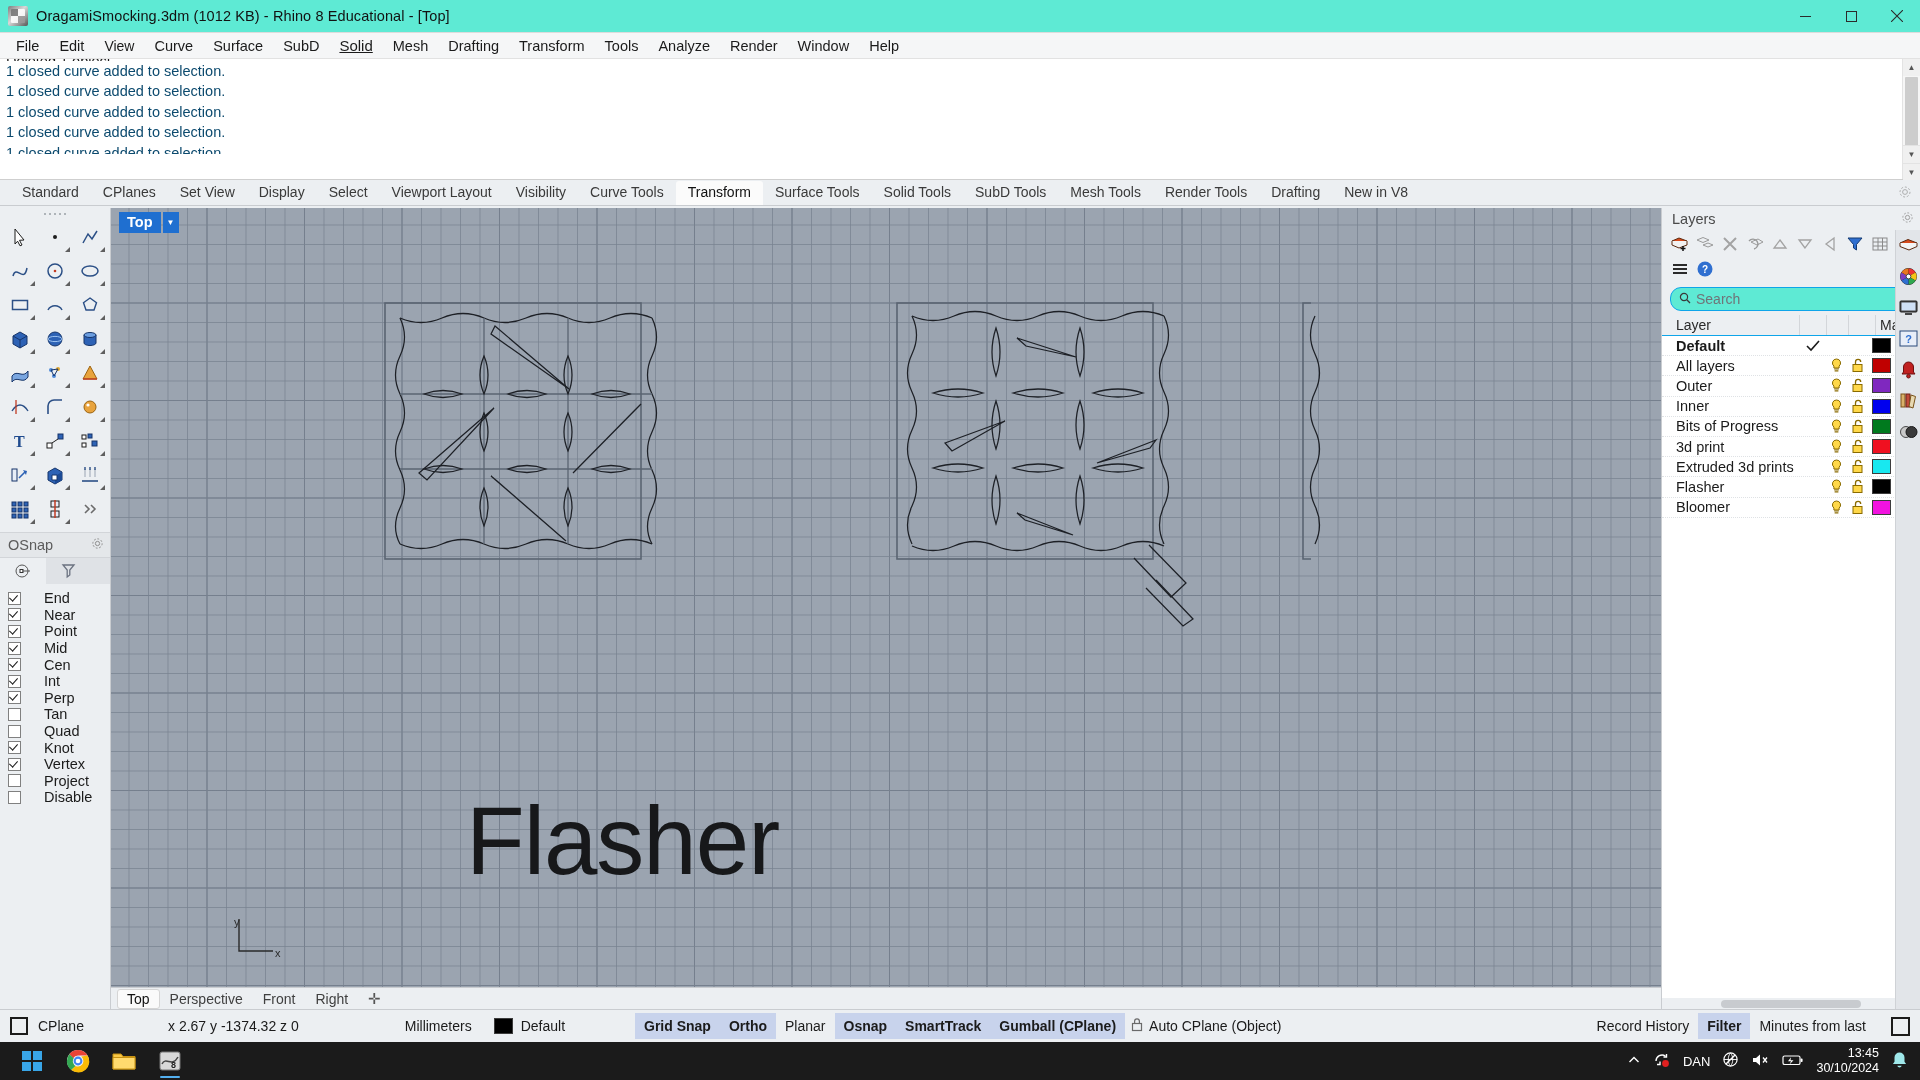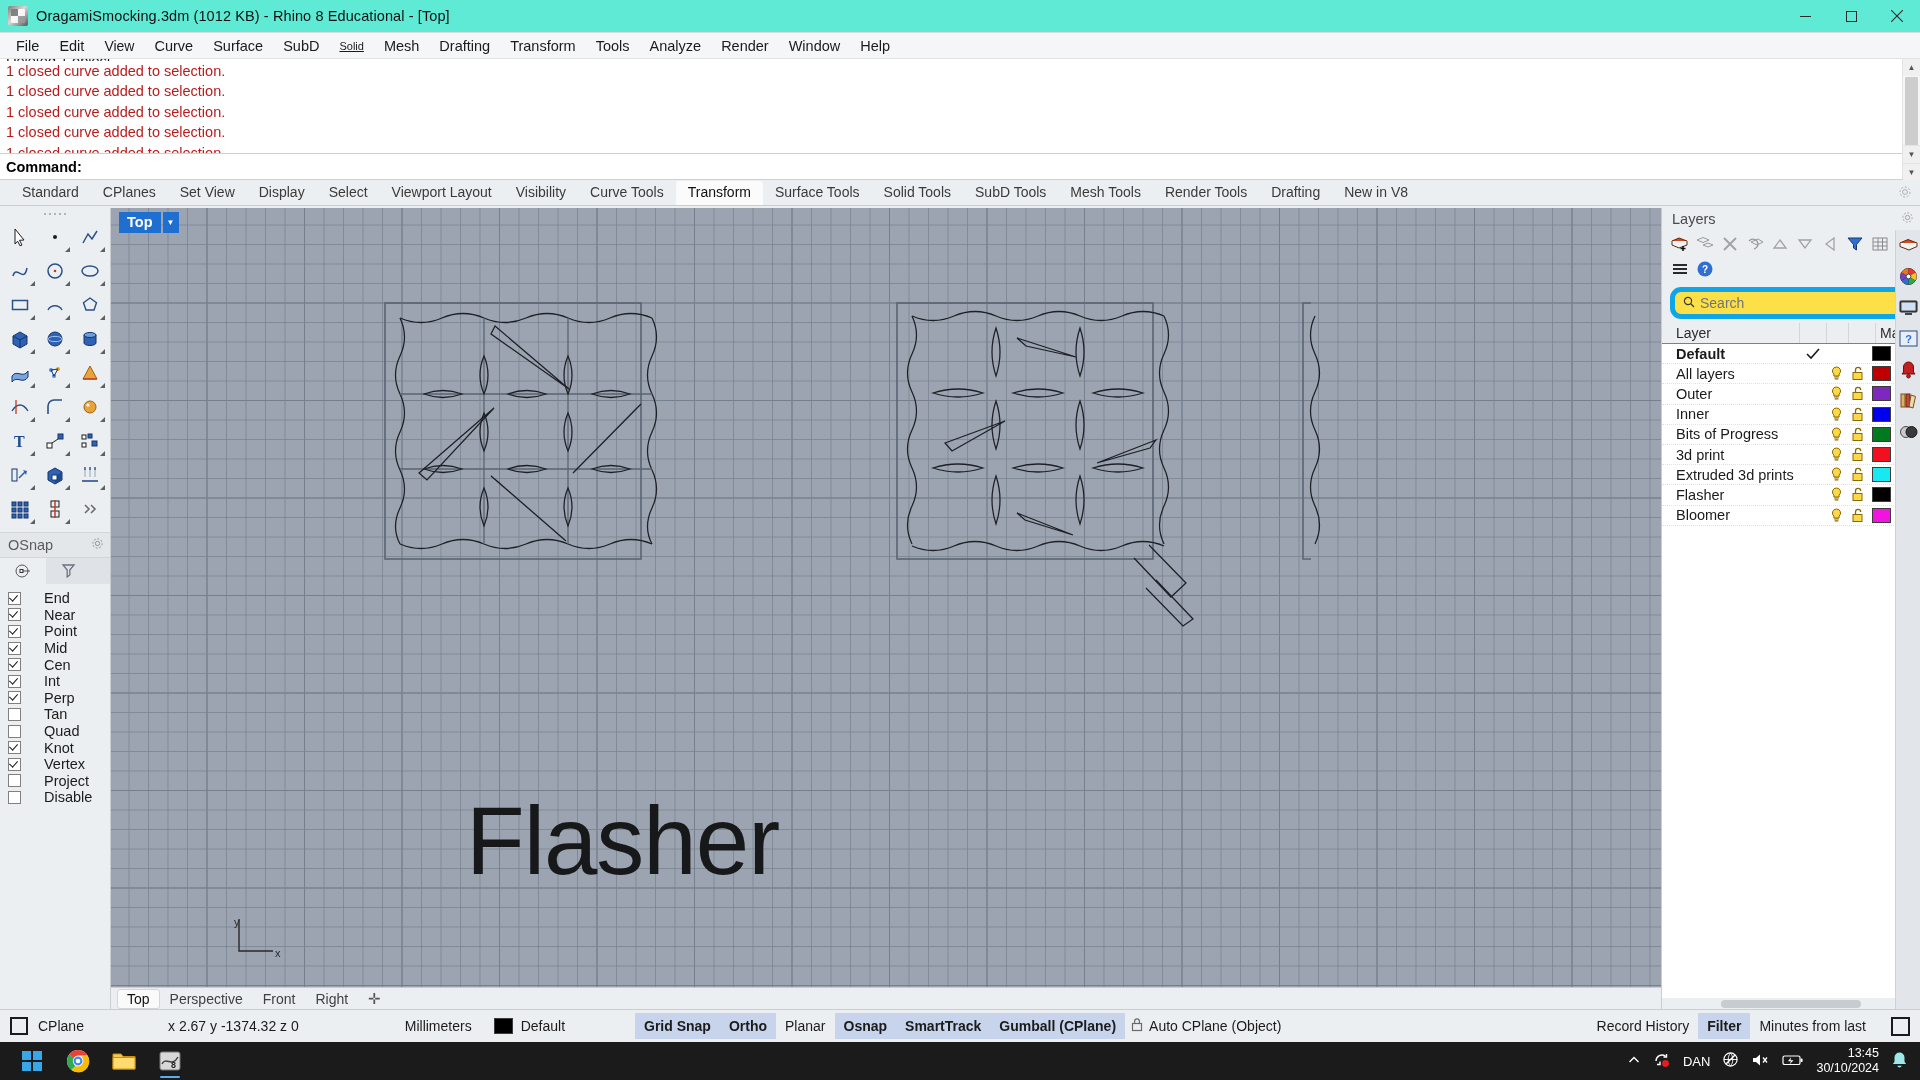--- a/index.html
+++ b/index.html
@@ -18,21 +18,21 @@
   .titlebar .app-icon:after{content:"";position:absolute;left:3px;top:3px;width:14px;height:14px;
     background:conic-gradient(#ffffff 0 25%,#9a9a9a 0 50%,#ffffff 0 75%,#777 0);border-radius:1px;opacity:.85;}
   .titlebar .title{font-size:14.5px;color:#121212;letter-spacing:.1px;}
   .winbtns{position:absolute;right:0;top:0;height:32px;display:flex;}
   .winbtn{width:46px;height:32px;display:flex;align-items:center;justify-content:center;color:#2b2b2b;font-size:13px;}
   .winbtn svg{display:block;}
 
   
   .cmdarea{background:#ffffff;border-bottom:1px solid #cfcfcf;position:relative;height:120px;}
   .cmd-hist{position:absolute;left:0;right:17px;top:0;bottom:25px;overflow:hidden;padding:2px 0 0 3px;}
-  .cmd-line{font-size:14.5px;line-height:20.4px;color:#b91c1c;white-space:nowrap;padding-left:3px;}
+  .cmd-line{font-size:14.5px;line-height:20.4px;color:#0c4a6e;white-space:nowrap;padding-left:3px;}
   .cmd-line.clipped{height:10px;overflow:hidden;line-height:20.4px;margin-top:-10px;color:#1a1a1a;}
   .cmd-prompt{position:absolute;left:0;right:17px;bottom:0;height:25px;border-top:1px solid #cfcfcf;
     display:flex;align-items:center;padding-left:6px;font-weight:bold;font-size:14.5px;color:#000;}
   .cmd-scroll{position:absolute;right:0;top:0;width:17px;bottom:0;background:#f6f6f6;border-left:1px solid #e3e3e3;}
   .cmd-scroll .arrow{height:17px;display:flex;align-items:center;justify-content:center;color:#555;font-size:8px;background:#f0f0f0;}
   .cmd-scroll .thumb{position:absolute;top:18px;left:2px;right:2px;height:72px;background:#cdcdcd;border-radius:1px;}
   .cmd-scroll .dual{position:absolute;bottom:0;left:0;right:0;height:34px;}
   .cmd-scroll .dual .arrow{border-top:1px solid #e3e3e3;}
 
   
@@ -88,21 +88,21 @@
   .vp-tab{font-size:14px;color:#3f3f3f;padding:6px 10px;border-radius:3px;}
   .vp-tab.active{background:#fafafa;color:#111;border:1px solid #d5d5d5;padding:1px 9px;}
   .vp-tab.plus{color:#555;font-size:15px;}
 
   
   .rightpanel{width:258px;flex:none;background:#eceff2;border-left:1px solid #c9ccd0;display:flex;flex-direction:column;position:relative;}
   .rp-hdr{height:22px;display:flex;align-items:center;justify-content:space-between;padding:0 6px 0 10px;}
   .rp-hdr .t{font-size:14.5px;color:#4a4a4a;}
   .rp-tools{display:flex;align-items:center;padding:2px 4px 0 6px;flex-wrap:wrap;gap:1px;}
   .rtool{width:24px;height:24px;display:flex;align-items:center;justify-content:center;}
-  .searchbox{margin:6px 8px 4px;height:22px;border:5px solid #0ea5e9;border-radius:11px;background:#fde047;display:flex;align-items:center;padding:0 8px;gap:5px;}
+  .searchbox{margin:6px 8px 4px;height:22px;border:1px solid #0ea5e9;border-radius:11px;background:#5eead4;display:flex;align-items:center;padding:0 8px;gap:5px;}
   .searchbox .ph{font-size:14px;color:#6f7478;}
   .lyr-head{display:flex;height:20px;align-items:center;border-bottom:1px solid #0ea5e9;background:#eceff2;font-size:14px;color:#2a2a2a;}
   .lyr-head .c{border-right:1px solid #d3d6da;height:20px;display:flex;align-items:center;}
   .lyr-rows{flex:1;background:#fff;overflow:hidden;}
   .lyr-row{display:flex;align-items:center;height:19.2px;border-bottom:1px dotted #dfe2e5;font-size:14.5px;}
   .lyr-row .nm{flex:1;padding-left:14px;white-space:nowrap;overflow:hidden;}
   .lyr-row.cur .nm{font-weight:bold;}
   .lyr-row .ck{width:26px;display:flex;align-items:center;justify-content:center;}
   .lyr-row .ic{width:21px;display:flex;align-items:center;justify-content:center;}
   .lyr-row .sw{width:26px;display:flex;align-items:center;justify-content:center;}
@@ -166,42 +166,39 @@
     </div>
   </div>
 
   <div style="height:25px;background:#f5f6f7;display:flex;align-items:center;padding-left:6px;border-bottom:1px solid #e2e2e2;">
     <span style="padding:3px 10px;font-size:14.5px;">File</span>
     <span style="padding:3px 10px;font-size:14.5px;">Edit</span>
     <span style="padding:3px 10px;font-size:14px;">View</span>
     <span style="padding:3px 10px;font-size:14.5px;">Curve</span>
     <span style="padding:3px 10px;font-size:14.5px;">Surface</span>
     <span style="padding:3px 10px;font-size:14.5px;">SubD</span>
-    <span style="padding:16px 10px;font-size:11px;text-decoration:underline;">Solid</span>
+    <span style="padding:16px 10px;font-size:15px;text-decoration:underline;">Solid</span>
     <span style="padding:3px 10px;font-size:14.5px;">Mesh</span>
     <span style="padding:3px 10px;font-size:14.5px;">Drafting</span>
     <span style="padding:3px 10px;font-size:14.5px;">Transform</span>
     <span style="padding:3px 10px;font-size:14.5px;">Tools</span>
     <span style="padding:3px 10px;font-size:14.5px;text-align:center;">Analyze</span>
     <span style="padding:3px 10px;font-size:14.5px;">Render</span>
     <span style="padding:3px 10px;font-size:14.5px;">Window</span>
     <span style="padding:3px 10px;font-size:14.5px;">Help</span>
   </div>
 
   <div class="cmdarea">
     <div class="cmd-hist">
       <div class="cmd-line clipped">Deleted 1 object.</div>
       <div class="cmd-line">1 closed curve added to selection.</div>
       <div class="cmd-line">1 closed curve added to selection.</div>
       <div class="cmd-line">1 closed curve added to selection.</div>
       <div class="cmd-line">1 closed curve added to selection.</div>
       <div class="cmd-line">1 closed curve added to selection.</div>
-    </div>
-    <div class="cmd-prompt">
-      <span>Command:</span>
     </div>
     <div class="cmd-scroll">
       <div class="arrow">▲</div>
       <div class="thumb"></div>
       <div class="dual">
         <div class="arrow">▼</div>
         <div class="arrow">▼</div>
       </div>
     </div>
   </div>

